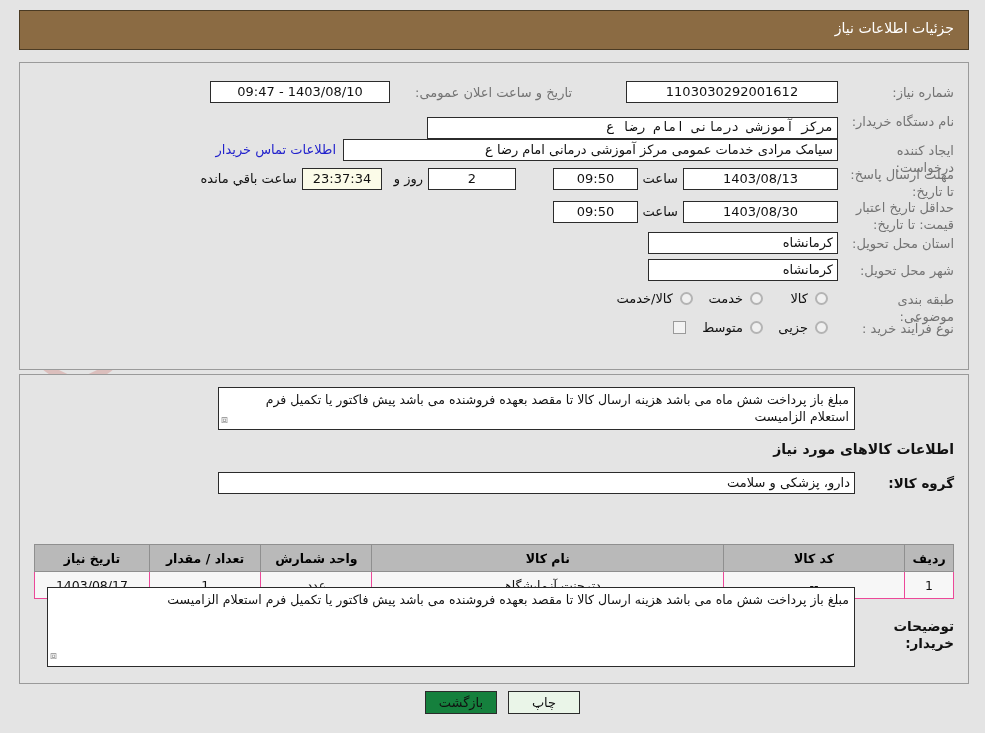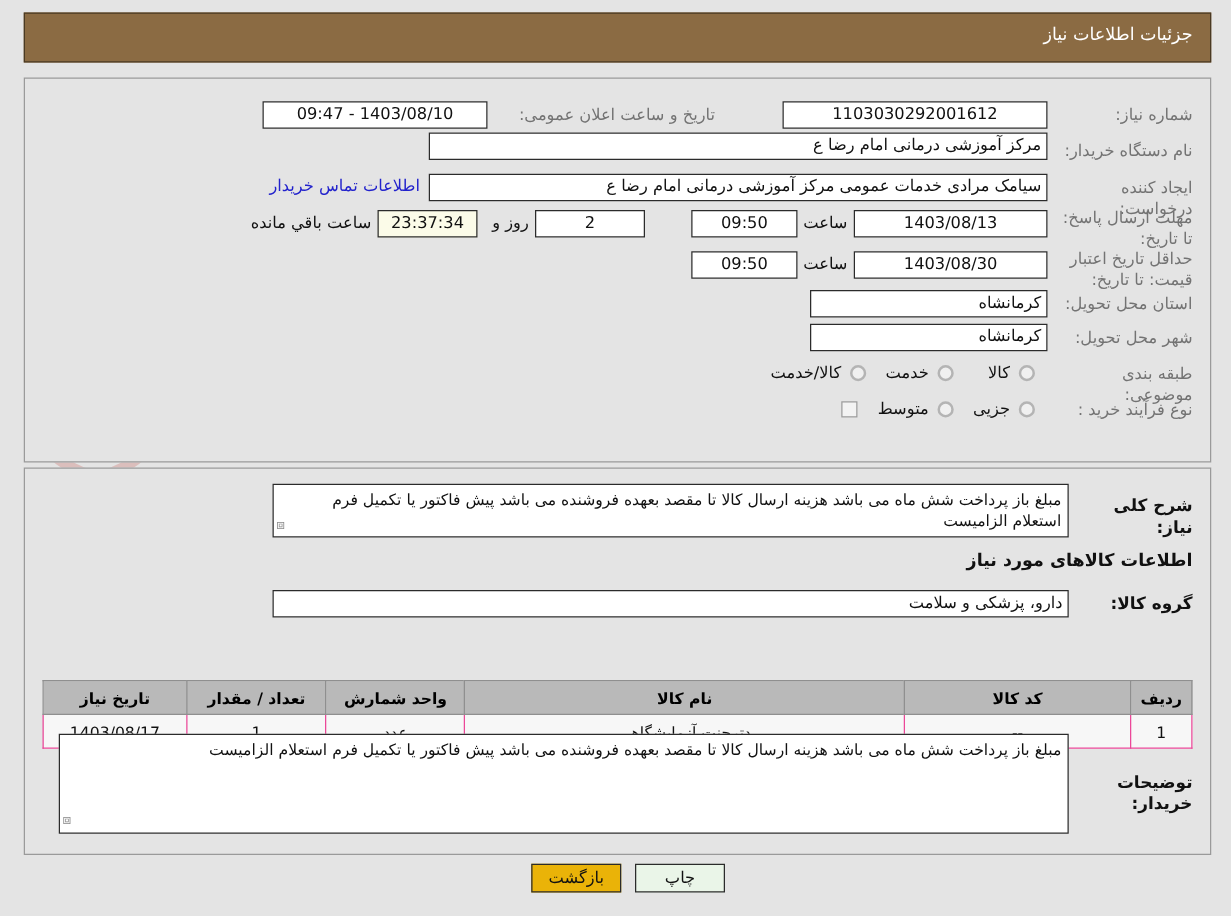--- a/index.html
+++ b/index.html
@@ -193,21 +193,21 @@
     position: absolute;
     height: 23px;
     border: 1px solid #2b2b2b;
     box-sizing: border-box;
     font-size: 13px;
     line-height: 21px;
     text-align: center;
     cursor: pointer;
   }
   .btn-print { background: #eaf5e8; color: #111; }
-  .btn-back  { background: #eab308; color: #111; text-align: center; }
+  .btn-back  { background: #15803d; color: #111; text-align: center; }
 </style>
 </head>
 <body>
 
 <div id="page">
 
   <div class="watermark">
     <svg class="wm-shield" viewBox="0 0 100 100">
       <path d="M50 4 L92 20 V52 C92 76 72 92 50 98 C28 92 8 76 8 52 V20 Z" fill="none" stroke="#c96a63" stroke-width="7"></path>
       <path d="M26 42 L50 76 L76 30" fill="none" stroke="#c96a63" stroke-width="9"></path>
@@ -221,21 +221,21 @@
 
   <div class="panel" id="panel-top">
 
     <div class="lbl" style="right:14px; top:21px; width:110px;">شماره نیاز:</div>
     <div class="fld center" style="right:130px; top:18px; width:212px;">1103030292001612</div>
 
     <div class="lbl" style="right:396px; top:21px; width:175px;">تاریخ و ساعت اعلان عمومی:</div>
     <div class="fld center" style="right:578px; top:18px; width:180px;">1403/08/10 - 09:47</div>
 
     <div class="lbl" style="right:14px; top:50px; width:115px;">نام دستگاه خریدار:</div>
-    <div class="fld right" style="right:130px; top:43px; width:495px;">مرکز آموزشی  درمانی امام رضا  ع</div>
+    <div class="fld right" style="right:130px; top:54px; width:411px;font-family:Liberation Mono, monospace;">مرکز آموزشی  درمانی امام رضا  ع</div>
 
     <div class="lbl" style="right:14px; top:79px; width:118px;">ایجاد کننده درخواست:</div>
     <div class="fld right" style="right:130px; top:76px; width:495px;">سیامک مرادی خدمات عمومی مرکز آموزشی  درمانی امام رضا  ع</div>
     <div class="link" style="right:632px; top:76px;">اطلاعات تماس خریدار</div>
 
     <div class="lbl" style="right:14px; top:103px; width:105px;">مهلت ارسال پاسخ: تا تاریخ:</div>
     <div class="fld center" style="right:130px; top:105px; width:155px;">1403/08/13</div>
     <div class="inline-lbl" style="right:290px; top:105px;">ساعت</div>
     <div class="fld center" style="right:330px; top:105px; width:85px;">09:50</div>
     <div class="fld center" style="right:452px; top:105px; width:88px;">2</div>
@@ -265,21 +265,20 @@
     <div class="lbl" style="right:14px; top:257px; width:115px;">نوع فرآیند خرید :</div>
     <span class="radio" style="right:140px; top:258px;"></span>
     <span class="radio-lbl" style="right:160px; top:257px;">جزیی</span>
     <span class="radio" style="right:205px; top:258px;"></span>
     <span class="radio-lbl" style="right:225px; top:257px;">متوسط</span>
     <span class="ckbox" style="right:282px; top:258px;"></span>
   </div>
 
   <div class="panel" id="panel-bottom">
 
-    <div class="bold-lbl" style="right:14px; top:22px; width:95px;">شرح کلی نیاز:</div>
     <div class="ta" style="right:113px; top:12px; width:637px; height:43px;">مبلغ باز پرداخت شش ماه می باشد هزینه ارسال کالا تا مقصد بعهده فروشنده می باشد پیش فاکتور یا تکمیل فرم استعلام الزامیست</div>
     <div class="ta-grip" style="right:740px; top:38px;">⧈</div>
 
     <div class="section-title" style="right:14px; top:66px;">اطلاعات کالاهای مورد نیاز</div>
 
     <div class="bold-lbl" style="right:14px; top:100px; width:80px;">گروه کالا:</div>
     <div class="fld right" style="right:113px; top:97px; width:637px;">دارو، پزشکی و سلامت</div>
 
     <table class="goods">
       <thead>

